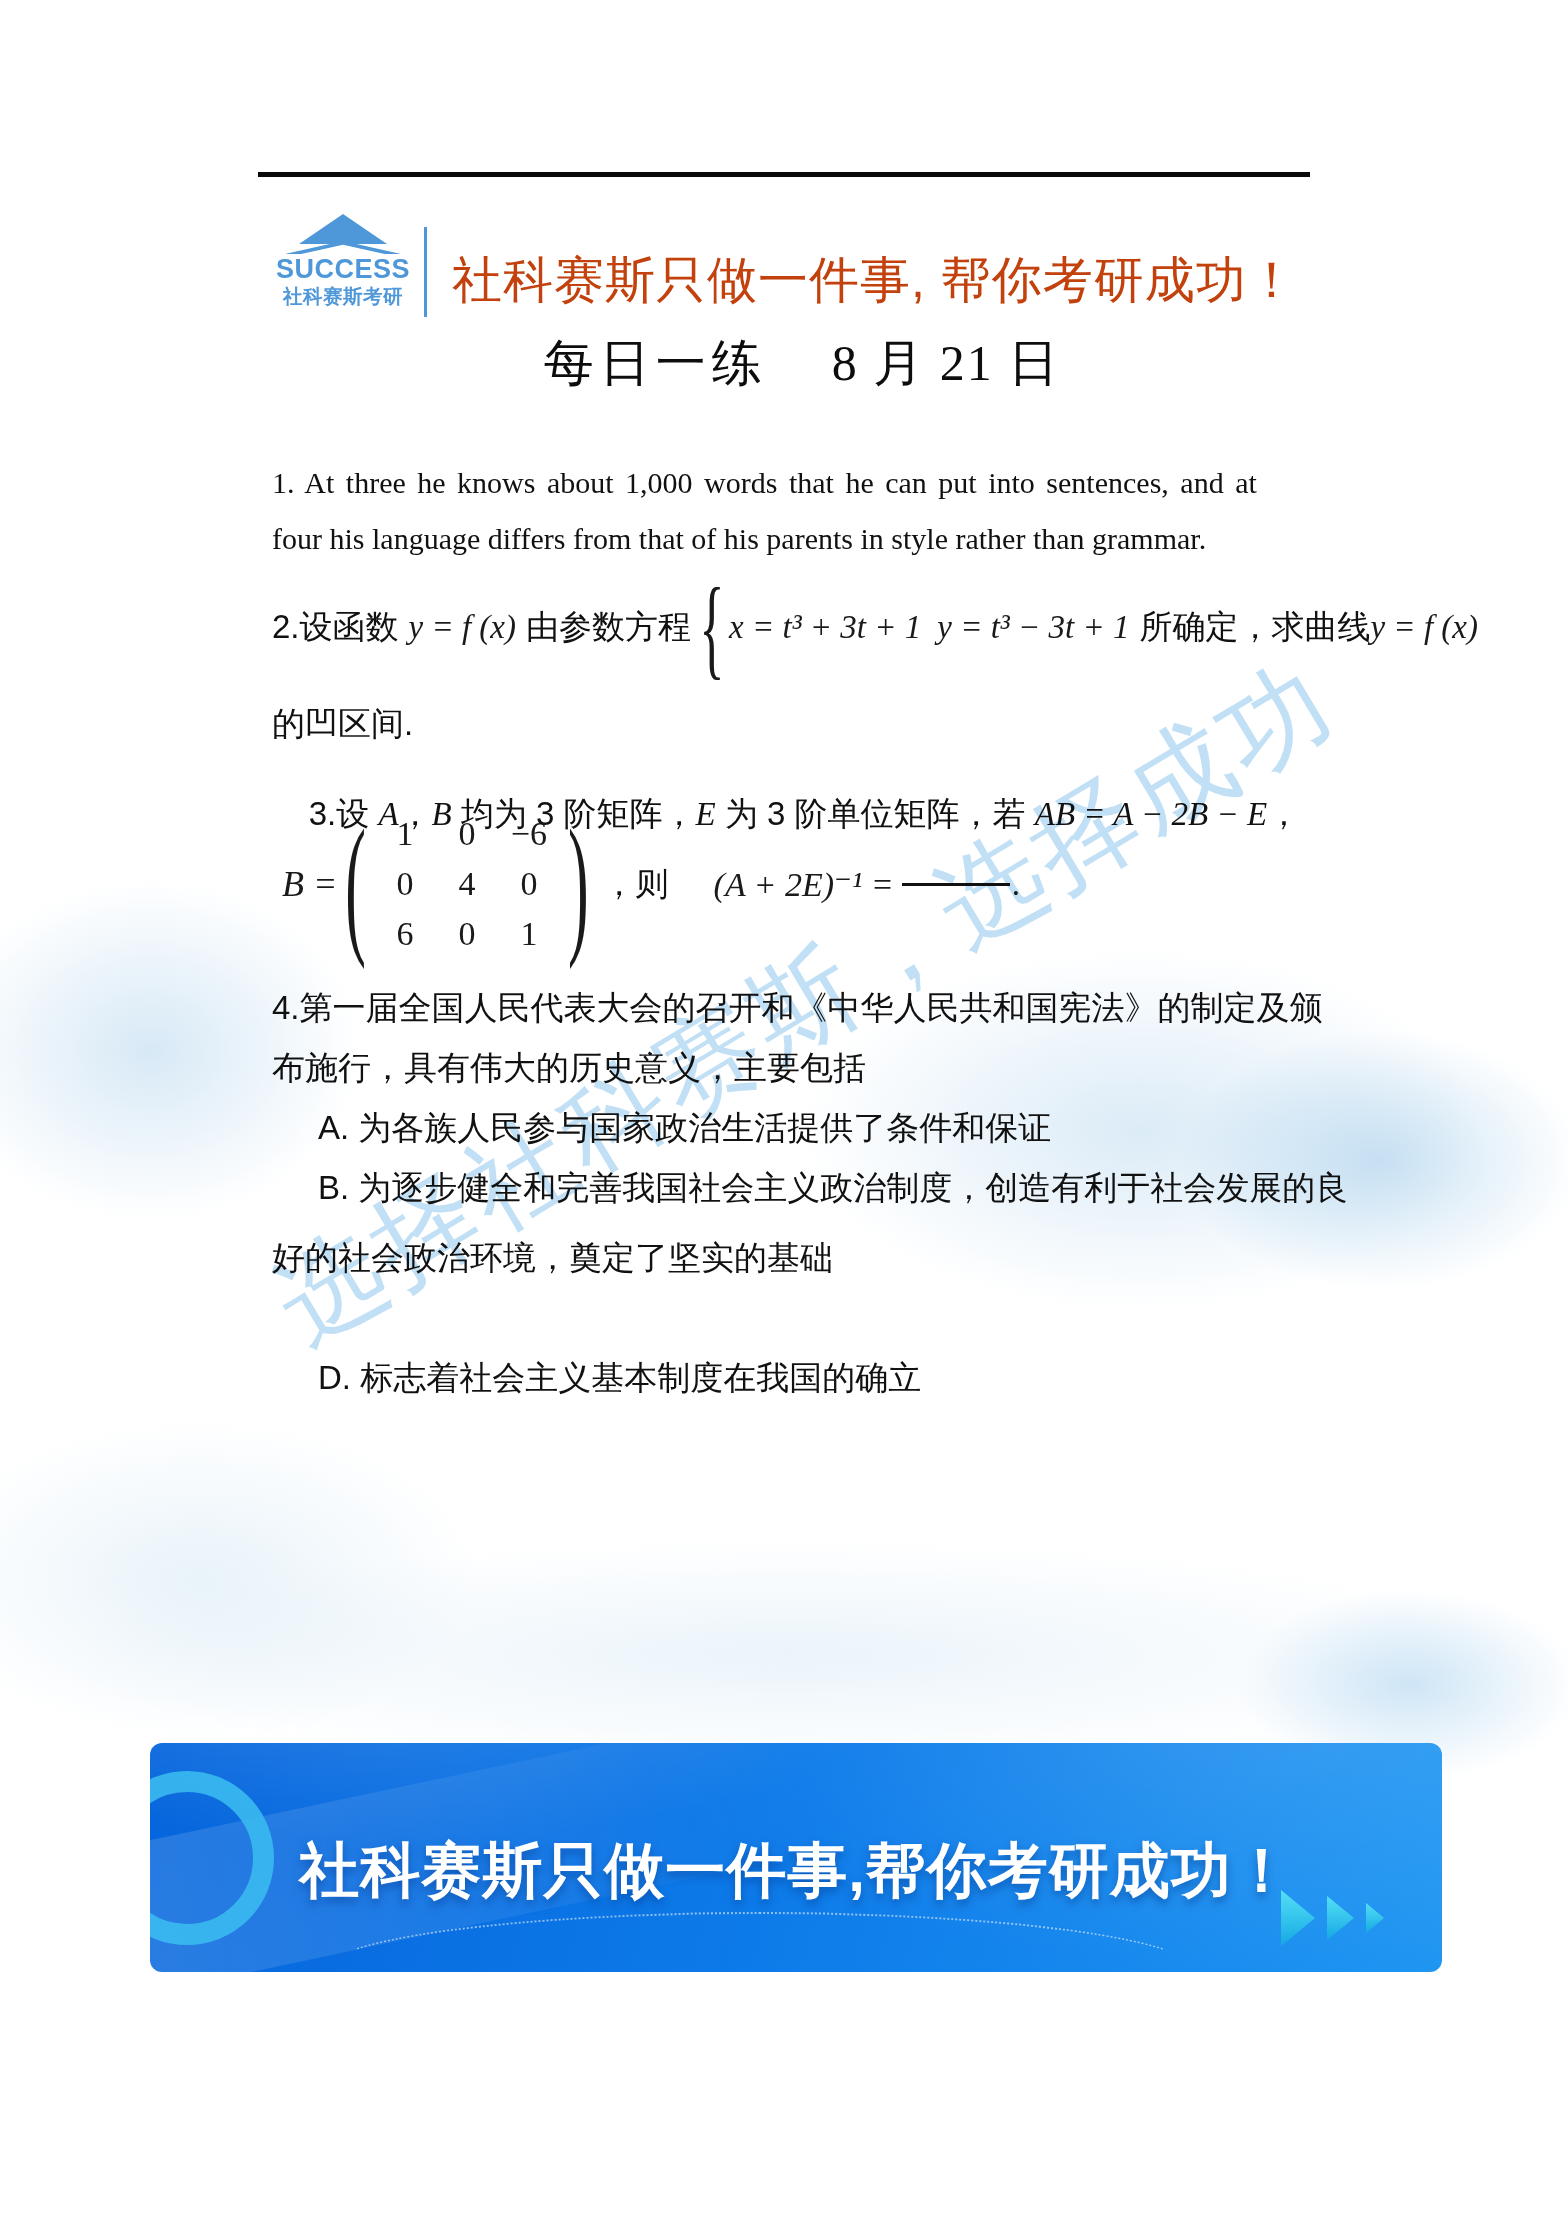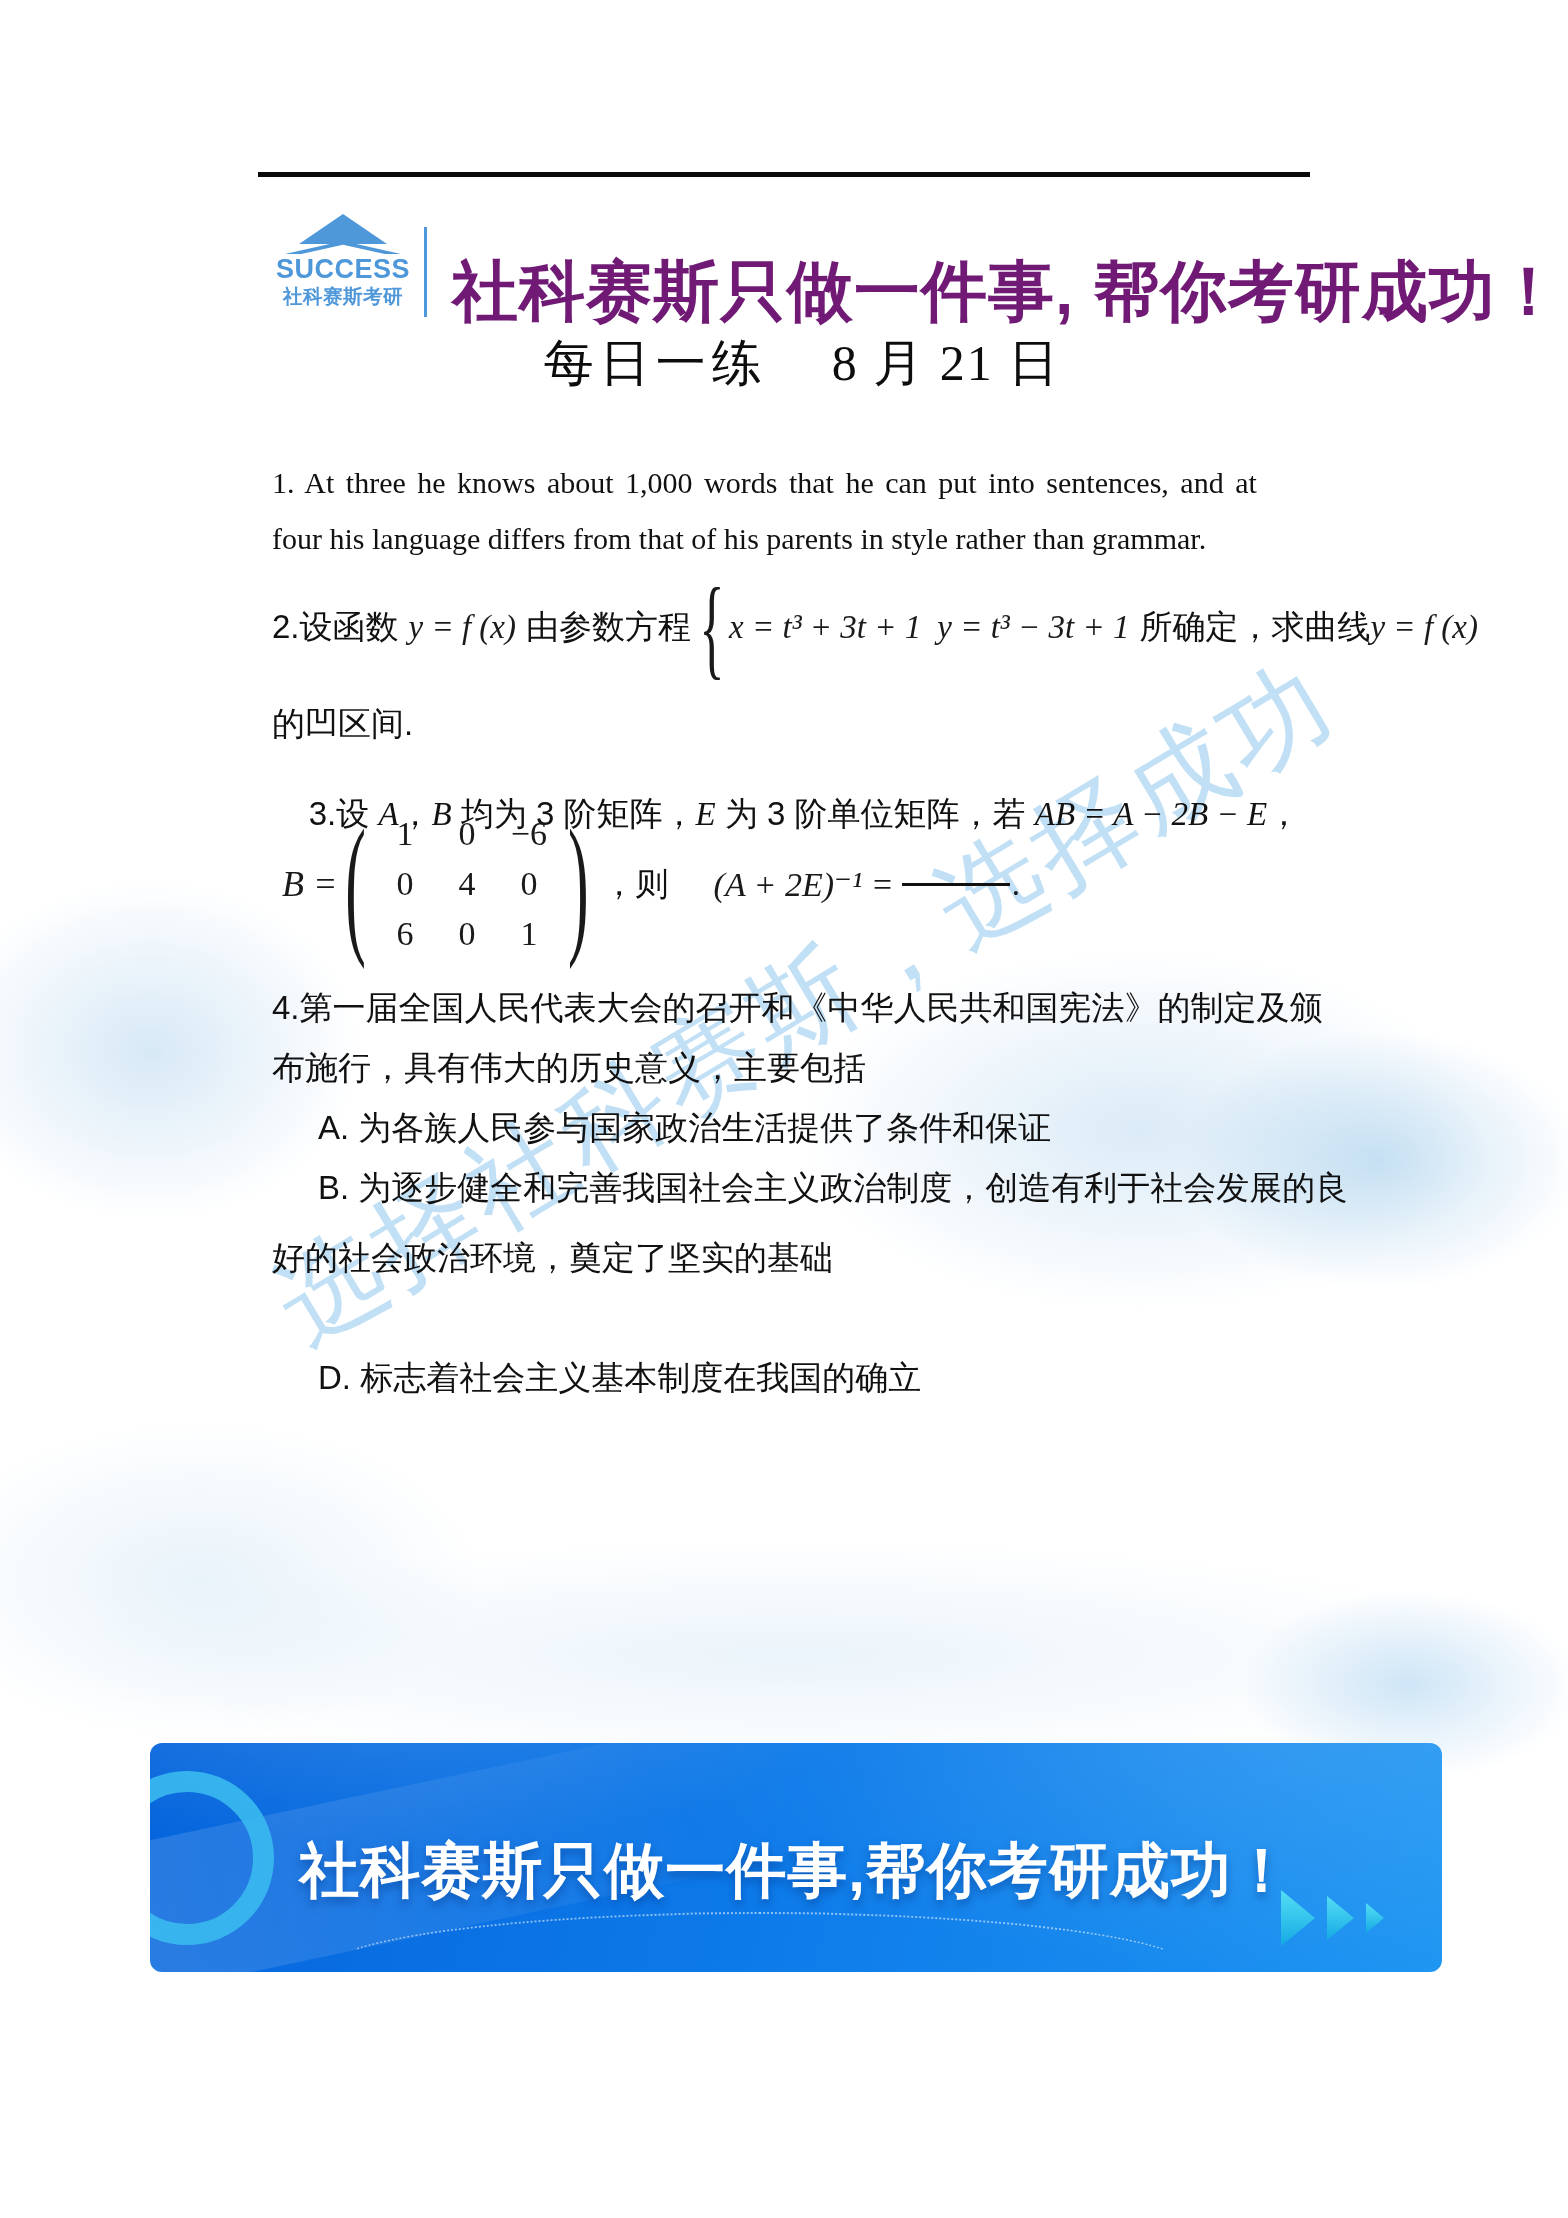--- a/index.html
+++ b/index.html
@@ -33,21 +33,21 @@
   .logo-roof { position:relative; width:116px; height:40px; margin:0 auto; }
   .roof-tri  { position:absolute; left:14px; top:0; width:88px; height:30px; background:#4E97D9; clip-path:polygon(50% 0,100% 100%,0 100%); }
   .roof-eave { position:absolute; left:0; top:27px; width:116px; height:13px; background:#4E97D9;
                clip-path:polygon(0 100%,50% 0,100% 100%,86% 100%,50% 28%,14% 100%); }
   .logo-brand    { color:#4E97D9; font-weight:bold; font-size:27px; letter-spacing:.5px; text-align:center; line-height:30px; }
   .logo-brand-cn { color:#4E97D9; font-weight:bold; font-size:19.5px; text-align:center; letter-spacing:.5px; line-height:24px; }
   .logo-divider  { position:absolute; left:424px; top:227px; width:3px; height:90px; background:#4E97D9; z-index:2; }
 
   .header-slogan {
     position:absolute; left:452px; top:247px; z-index:2;
-    font-size:66px; font-weight:bold; color:#701a75; letter-spacing:1px; white-space:nowrap;
+    font-size:50px; font-weight:normal; color:#c2410c; letter-spacing:1px; white-space:nowrap;
   }
 
   .doc-title {
     position:absolute; left:18px; top:330px; width:100%; z-index:2;
     display:flex; justify-content:center; gap:64px; font-size:50px; color:#0d0d0d;
   }
   .doc-title .t-left  { font-weight:500; letter-spacing:6px; }
   .doc-title .t-right { font-family:"Liberation Serif","DejaVu Serif",serif; letter-spacing:2px; }
 
   

